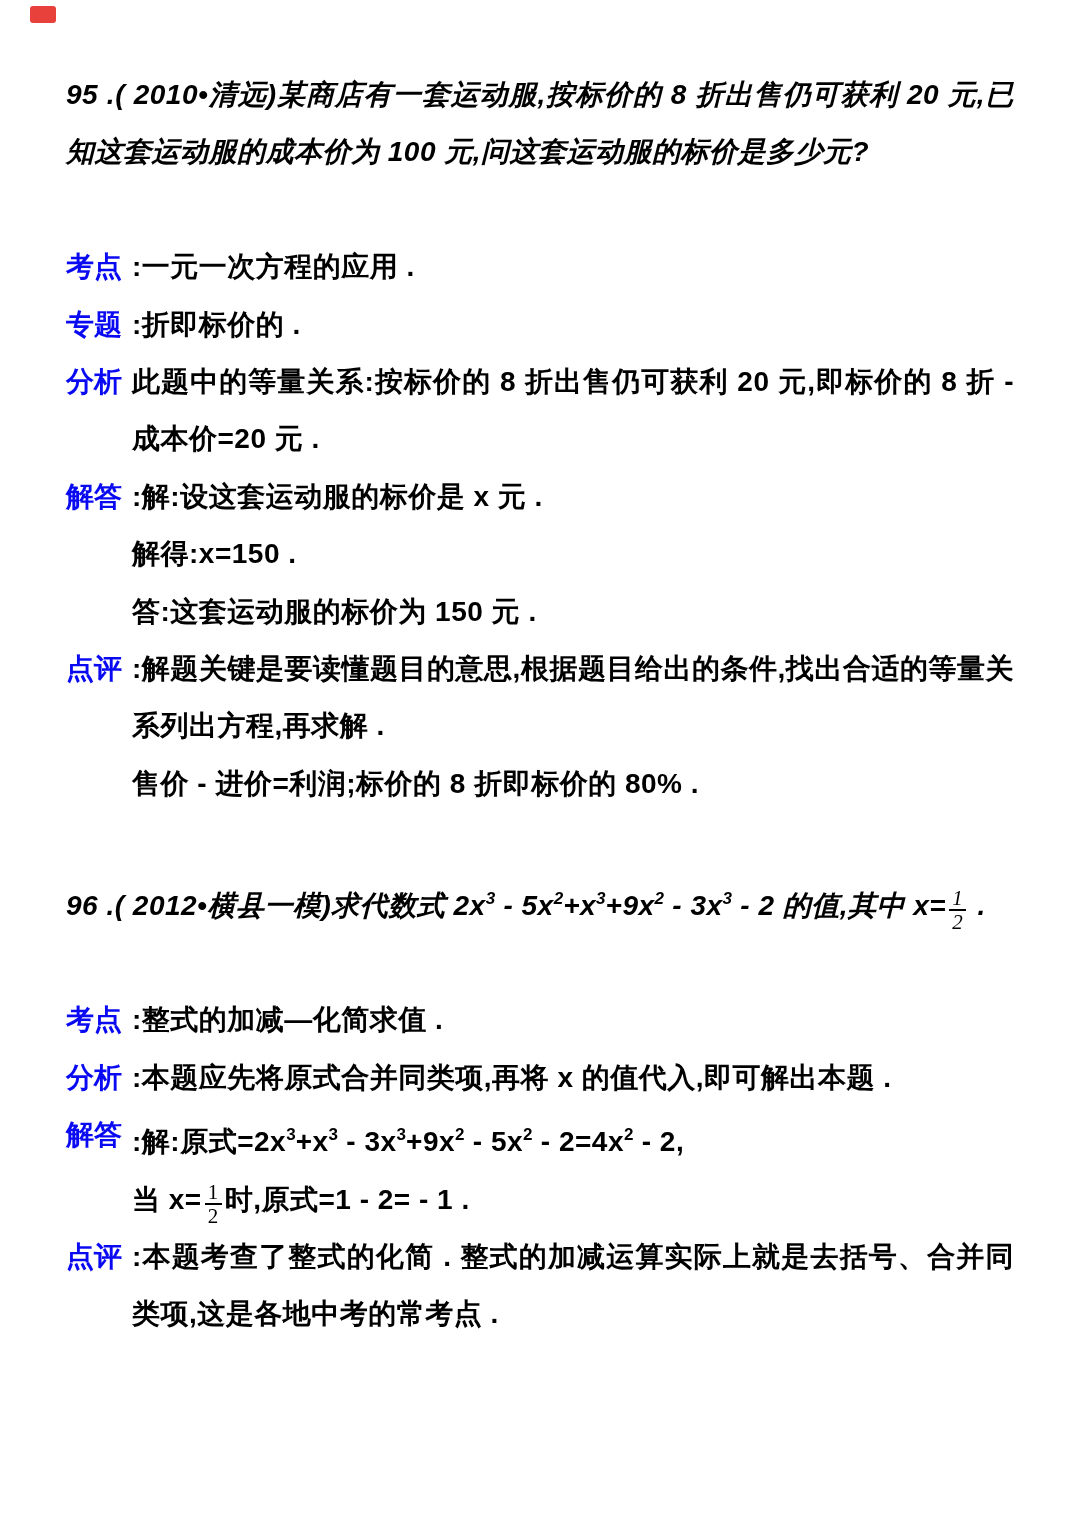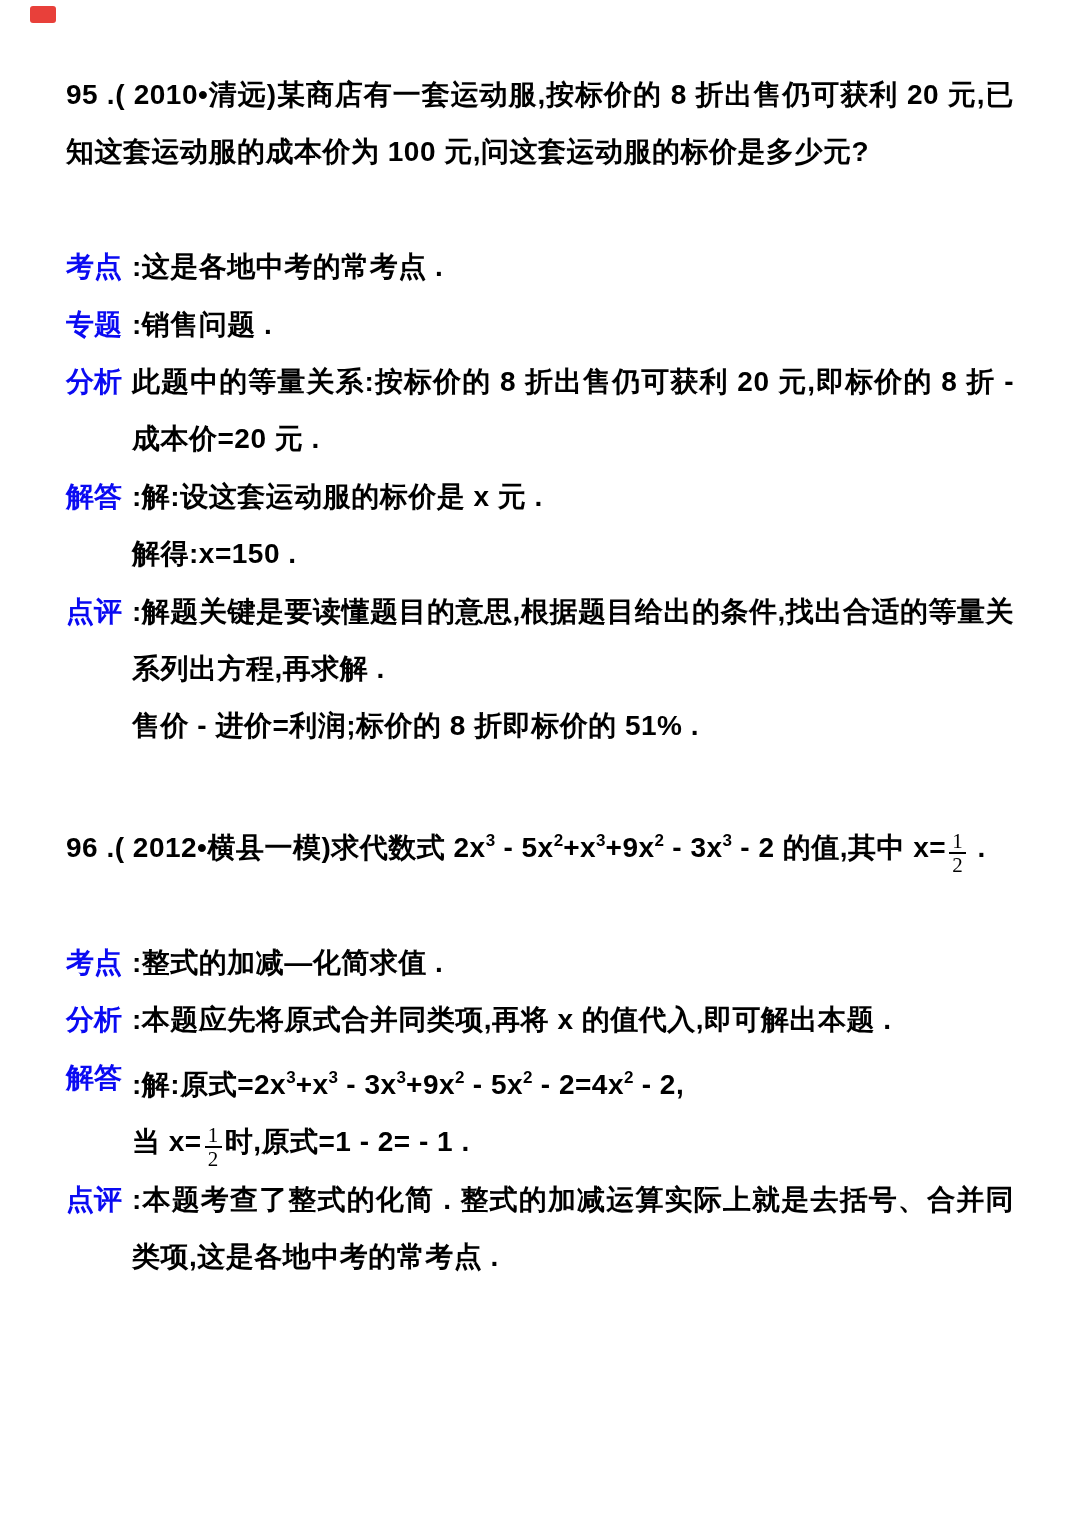--- a/index.html
+++ b/index.html
@@ -17,21 +17,21 @@
   }
   .marker{
     position:absolute;left:30px;top:6px;width:26px;height:17px;
     background:var(--marker-color,#e8403a);border-radius:3px;
   }
   .para{
     line-height:57.4px;
     text-align:justify;
     letter-spacing:0.5px;
   }
-  .problem{width:948px;}
+  .problem{width:948px;font-style:italic;}
   .gap-after{margin-bottom:57.4px;}
   .gap-before{margin-top:57.4px;}
   .row{display:grid;grid-template-columns:66px 1fr;}
   .label{
     color:var(--label-color,#0a0af2);
     line-height:57.4px;
     white-space:nowrap;
   }
   .sup{
     font-size:17px;
@@ -56,47 +56,48 @@
 </head>
 <body>
 
 <div class="page">
   <div class="marker"></div>
   <div>
       <div class="para problem gap-after">95 .( 2010•清远)某商店有一套运动服,按标价的 8 折出售仍可获利 20 元,已知这套运动服的成本价为 100 元,问这套运动服的标价是多少元?</div>
       <div class="row">
         <span class="label">考点</span>
         <div class="content">
-          <div class="para">:这是各地中考的常考点 .</div>
+          <div class="para">:一元一次方程的应用 .</div>
         </div>
       </div>
       <div class="row">
         <span class="label">专题</span>
         <div class="content">
-          <div class="para">:销售问题 .</div>
+          <div class="para">:折即标价的 .</div>
         </div>
       </div>
       <div class="row">
         <span class="label">分析</span>
         <div class="content">
           <div class="para">此题中的等量关系:按标价的 8 折出售仍可获利 20 元,即标价的 8 折 - 成本价=20 元 .</div>
         </div>
       </div>
       <div class="row">
         <span class="label">解答</span>
         <div class="content">
           <div class="para">:解:设这套运动服的标价是 x 元 .</div>
           <div class="para">解得:x=150 .</div>
+          <div class="para">答:这套运动服的标价为 150 元 .</div>
         </div>
       </div>
       <div class="row">
         <span class="label">点评</span>
         <div class="content">
           <div class="para">:解题关键是要读懂题目的意思,根据题目给出的条件,找出合适的等量关系列出方程,再求解 .</div>
-          <div class="para">售价 - 进价=利润;标价的 8 折即标价的 51% .</div>
+          <div class="para">售价 - 进价=利润;标价的 8 折即标价的 80% .</div>
         </div>
       </div>
       <div class="para problem gap-before gap-after">96 .( 2012•横县一模)求代数式 2x<span class="sup">3</span> - 5x<span class="sup">2</span>+x<span class="sup">3</span>+9x<span class="sup">2</span> - 3x<span class="sup">3</span> - 2 的值,其中 x=<span class="frac">
           <span class="num">1</span>
           <span class="den">2</span>
         </span> .</div>
       <div class="row">
         <span class="label">考点</span>
         <div class="content">
           <div class="para">:整式的加减—化简求值 .</div>

